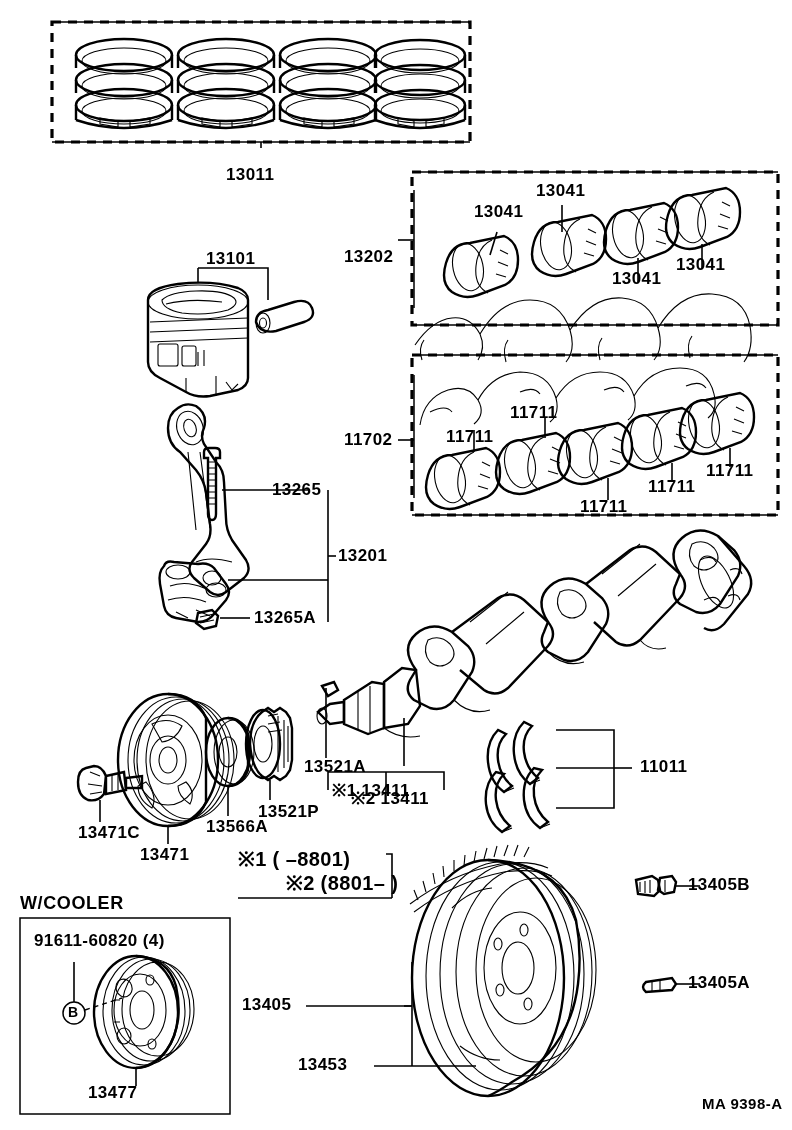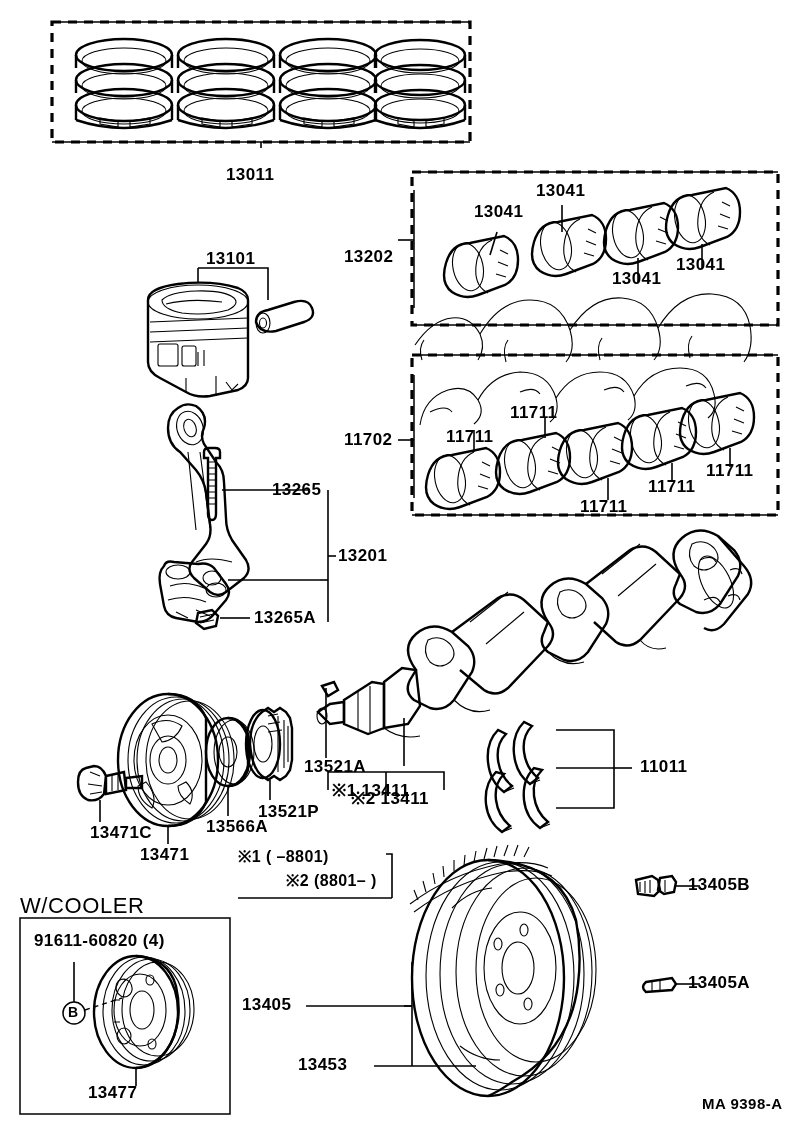--- a/index.html
+++ b/index.html
@@ -2,22 +2,22 @@
 <html><head>
 <meta charset="utf-8">
 <style>
   html,body{margin:0;padding:0;background:#fff;}
   body{width:792px;height:1130px;position:relative;overflow:hidden;
        font-family:"Liberation Sans",sans-serif;color:#000;}
   #stage{position:absolute;inset:0;}
   .lbl{position:absolute;font-size:17px;font-weight:700;letter-spacing:.4px;
        white-space:nowrap;line-height:1;}
   .lbl.sm{font-size:16px;}
-  .lbl.note{font-size:16px;}
-  .ttl{position:absolute;font-size:22px;font-weight:400;letter-spacing:.6px;}
+  .lbl.note{font-size:20px;}
+  .ttl{position:absolute;font-size:18px;font-weight:700;letter-spacing:.6px;}
   .code{position:absolute;font-size:15px;font-weight:700;letter-spacing:.5px;}
   svg{position:absolute;left:0;top:0;width:792px;height:1130px;overflow:visible;}
   .st{fill:none;stroke:#000;stroke-width:1.5;}
   .stt{fill:none;stroke:#000;stroke-width:1.1;}
   .sth{fill:none;stroke:#000;stroke-width:2.4;}
   .dash{fill:none;stroke:#000;stroke-width:3.2;stroke-dasharray:9 7;stroke-linecap:butt;}
   .lead{fill:none;stroke:#000;stroke-width:1.6;}
   .wht{fill:#fff;stroke:#000;stroke-width:1.5;}
   .whtt{fill:#fff;stroke:#000;stroke-width:1.1;}
   .dashline{fill:none;stroke:#000;stroke-width:1.4;stroke-dasharray:5 4;}
@@ -419,21 +419,21 @@
 <div class="lbl" style="left:510px;top:404px;">11711</div>
 <div class="lbl" style="left:580px;top:498px;">11711</div>
 <div class="lbl" style="left:648px;top:478px;">11711</div>
 <div class="lbl" style="left:706px;top:462px;">11711</div>
 
 <div class="lbl" style="left:206px;top:250px;">13101</div>
 <div class="lbl" style="left:272px;top:481px;">13265</div>
 <div class="lbl" style="left:338px;top:547px;">13201</div>
 <div class="lbl" style="left:254px;top:609px;text-align:center;">13265A</div>
 
-<div class="lbl" style="left:78px;top:824px;margin-left:12px;">13471C</div>
+<div class="lbl" style="left:78px;top:824px;">13471C</div>
 <div class="lbl" style="left:140px;top:846px;">13471</div>
 <div class="lbl" style="left:206px;top:818px;">13566A</div>
 <div class="lbl" style="left:258px;top:803px;">13521P</div>
 <div class="lbl" style="left:304px;top:758px;">13521A</div>
 
 <div class="lbl" style="left:332px;top:782px;">※1 13411</div>
 <div class="lbl" style="left:320px;top:790px;margin-left:31px;">※2 13411</div>
 
 <div class="lbl" style="left:632px;top:758px;margin-left:8px;">11011</div>
 

